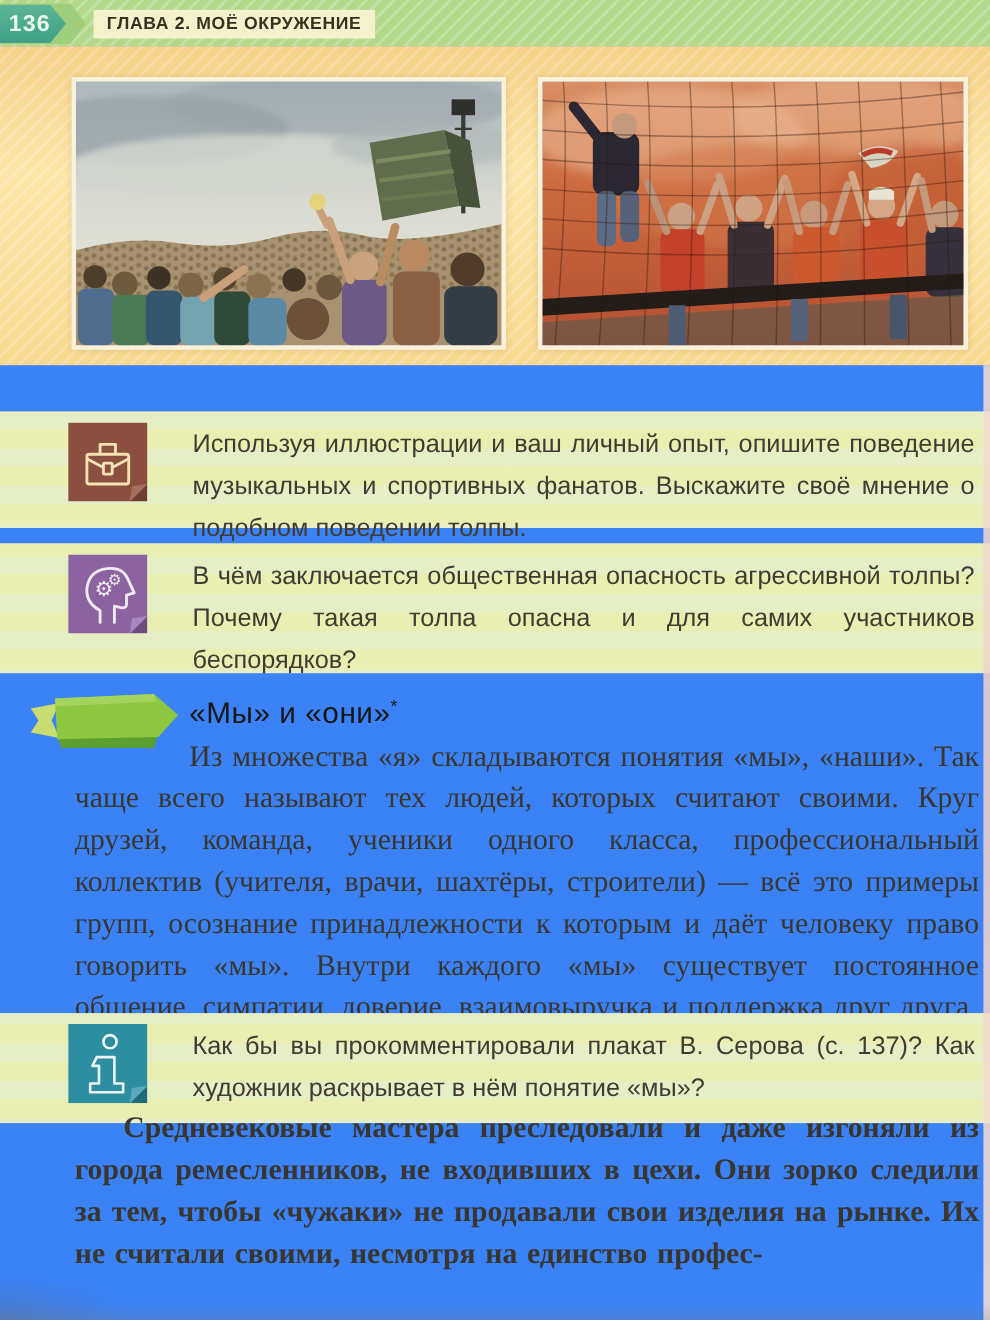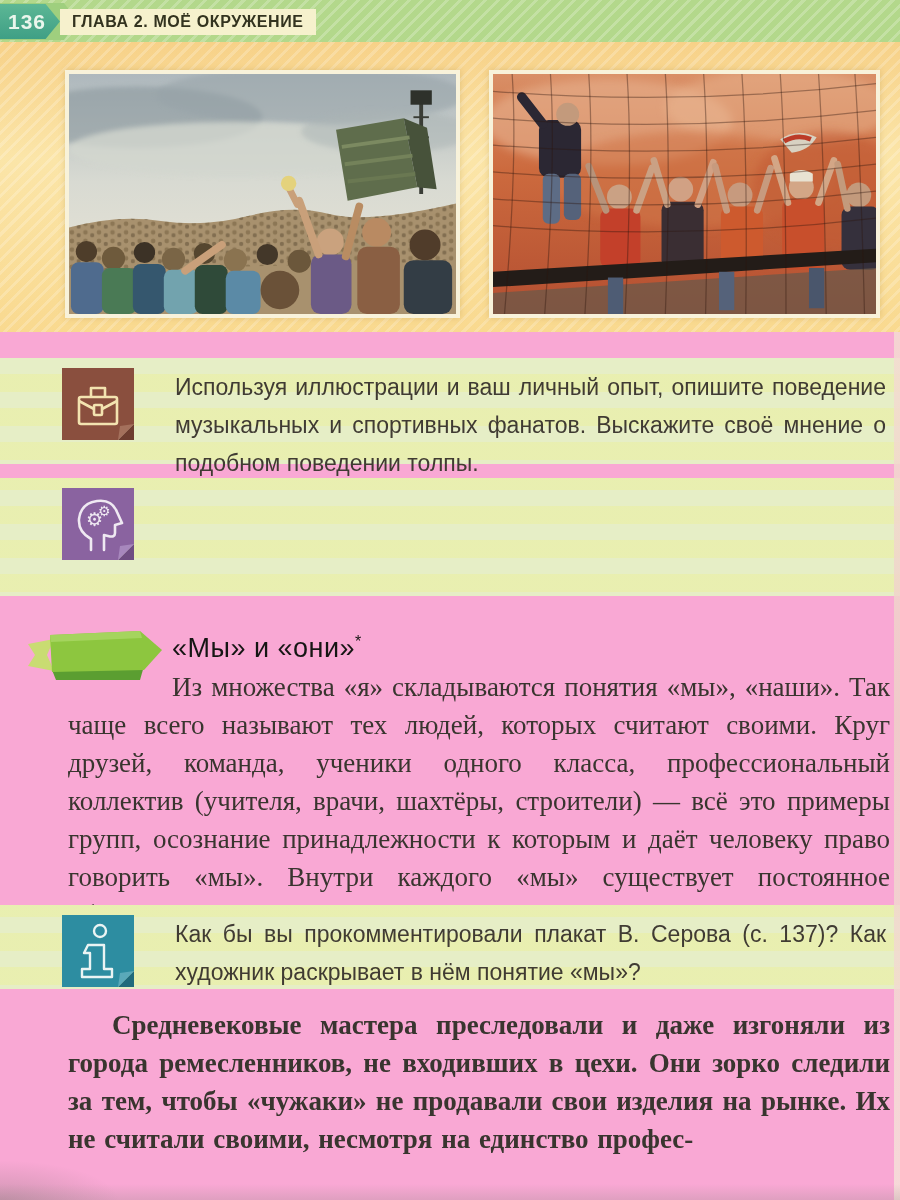--- a/index.html
+++ b/index.html
@@ -1,18 +1,18 @@
 <!DOCTYPE html>
 <html lang="ru"><head>
 <meta charset="utf-8">
 <style>
   html,body{margin:0;padding:0;background:#888;}
   .page{
     position:relative;width:900px;height:1200px;margin:0 auto;
-    background:#f9a8d4;overflow:hidden;
+    background:#3b82f6;overflow:hidden;
     font-family:"Liberation Sans",sans-serif;
   }
   
   .band-header{
     position:absolute;top:0;left:0;right:0;height:42px;
     background:
       repeating-linear-gradient(135deg, rgba(255,255,255,.22) 0 3px, rgba(255,255,255,0) 3px 9px),
       #b3d88b;
   }
   .page-tag-back{
@@ -22,21 +22,21 @@
   }
   .page-tag{
     position:absolute;top:4px;left:0;width:60px;height:35px;
     background:linear-gradient(180deg,#5cb795,#3f9f85);
     clip-path:polygon(0 0,76% 0,100% 50%,76% 100%,0 100%);
     display:flex;align-items:center;
     color:#eaf6ec;font-weight:bold;font-size:21px;padding-left:8px;box-sizing:border-box;
     letter-spacing:1px;
   }
   .chapter-box{
-    position:absolute;top:9px;left:60px;height:26px;
+    position:absolute;top:9px;left:85px;height:26px;
     background:#f6f1cd;display:flex;align-items:center;
     padding:0 12px;
     font-size:16px;font-weight:bold;color:#33331f;letter-spacing:.6px;
   }
   
   .band-photos{
     position:absolute;top:42px;left:0;right:0;height:290px;
     background:
       repeating-linear-gradient(135deg, rgba(255,255,255,.20) 0 3px, rgba(255,255,255,0) 3px 9px),
       linear-gradient(180deg,#f7d188 0%,#fbe5a8 40%,#f9d98f 100%);
@@ -50,29 +50,30 @@
   .photo-left{top:70px;left:65px;width:387px;height:240px;}
   .photo-right{top:70px;left:489px;width:383px;height:240px;}
   
   .green-band{
     position:absolute;left:0;right:0;
     background:
       repeating-linear-gradient(0deg, rgba(236,240,150,.45) 4px 22px, rgba(236,240,150,0) 22px 38px),
       #e6eec6;
     display:flex;align-items:flex-start;box-sizing:border-box;
     padding:10px 14px 10px 62px;
+    margin-top:16px;
   }
   .task-icon{flex:0 0 72px;margin-right:41px;}
   .task-text{
     flex:1;font-size:23px;line-height:38px;color:#403b33;
     text-align:justify;margin-top:0;
   }
   .band-task1{top:358px;height:106px;}
   .band-task2{top:478px;height:118px;}
-  .band-info{top:905px;height:84px;}
+  .band-info{top:905px;height:100px;}
   
   .heading-arrow{position:absolute;top:628px;left:28px;width:142px;height:56px;}
   .section-title{
     position:absolute;top:633px;left:172px;
     font-size:27px;font-weight:normal;color:#161614;letter-spacing:.5px;
   }
   .section-title sup{font-size:16px;}
   
   .bodytext{
     position:absolute;left:68px;width:822px;
@@ -279,20 +280,21 @@
     <div class="task-icon">
       <svg width="72" height="72" viewBox="0 0 72 72">
         <polygon points="0,0 72,0 72,56 56,72 0,72" fill="#8a63a0"></polygon>
         <polygon points="72,56 56,72 72,72" fill="#6f4d82"></polygon>
         <polygon points="56,72 72,56 58,58" fill="#a787bd"></polygon>
         <path d="M29,62 L29,51 Q16,44 17,31 Q19,15 35,13 Q50,11 55,24 L60,35 L53,37 L53,45 Q53,50 46,48 L42,47 L42,62" stroke="#efe9f2" stroke-width="2.6" fill="none" stroke-linejoin="round" stroke-linecap="round"></path>
         <text x="24" y="38" font-size="19" fill="#efe9f2" font-family="DejaVu Sans, sans-serif">⚙</text>
         <text x="36" y="28" font-size="14" fill="#efe9f2" font-family="DejaVu Sans, sans-serif">⚙</text>
       </svg>
     </div>
+    <div class="task-text">В чём заключается общественная опасность агрессивной толпы? Почему такая толпа опасна и для самих участников беспорядков?</div>
   </div>
 
   <svg class="heading-arrow" viewBox="0 0 142 56">
     <polygon points="0,16 26,11 19,27 26,43 0,38 7,27" fill="#c9dc72"></polygon>
     <polygon points="24,42 116,38 112,52 28,52" fill="#5b9e31"></polygon>
     <polygon points="22,7 112,3 134,22 116,42 24,44" fill="#8dc63f"></polygon>
     <polygon points="22,7 112,3 114,10 23,14" fill="#a5d45e"></polygon>
   </svg>
   <div class="section-title">
     <span>«Мы» и «они»</span><sup>*</sup>

